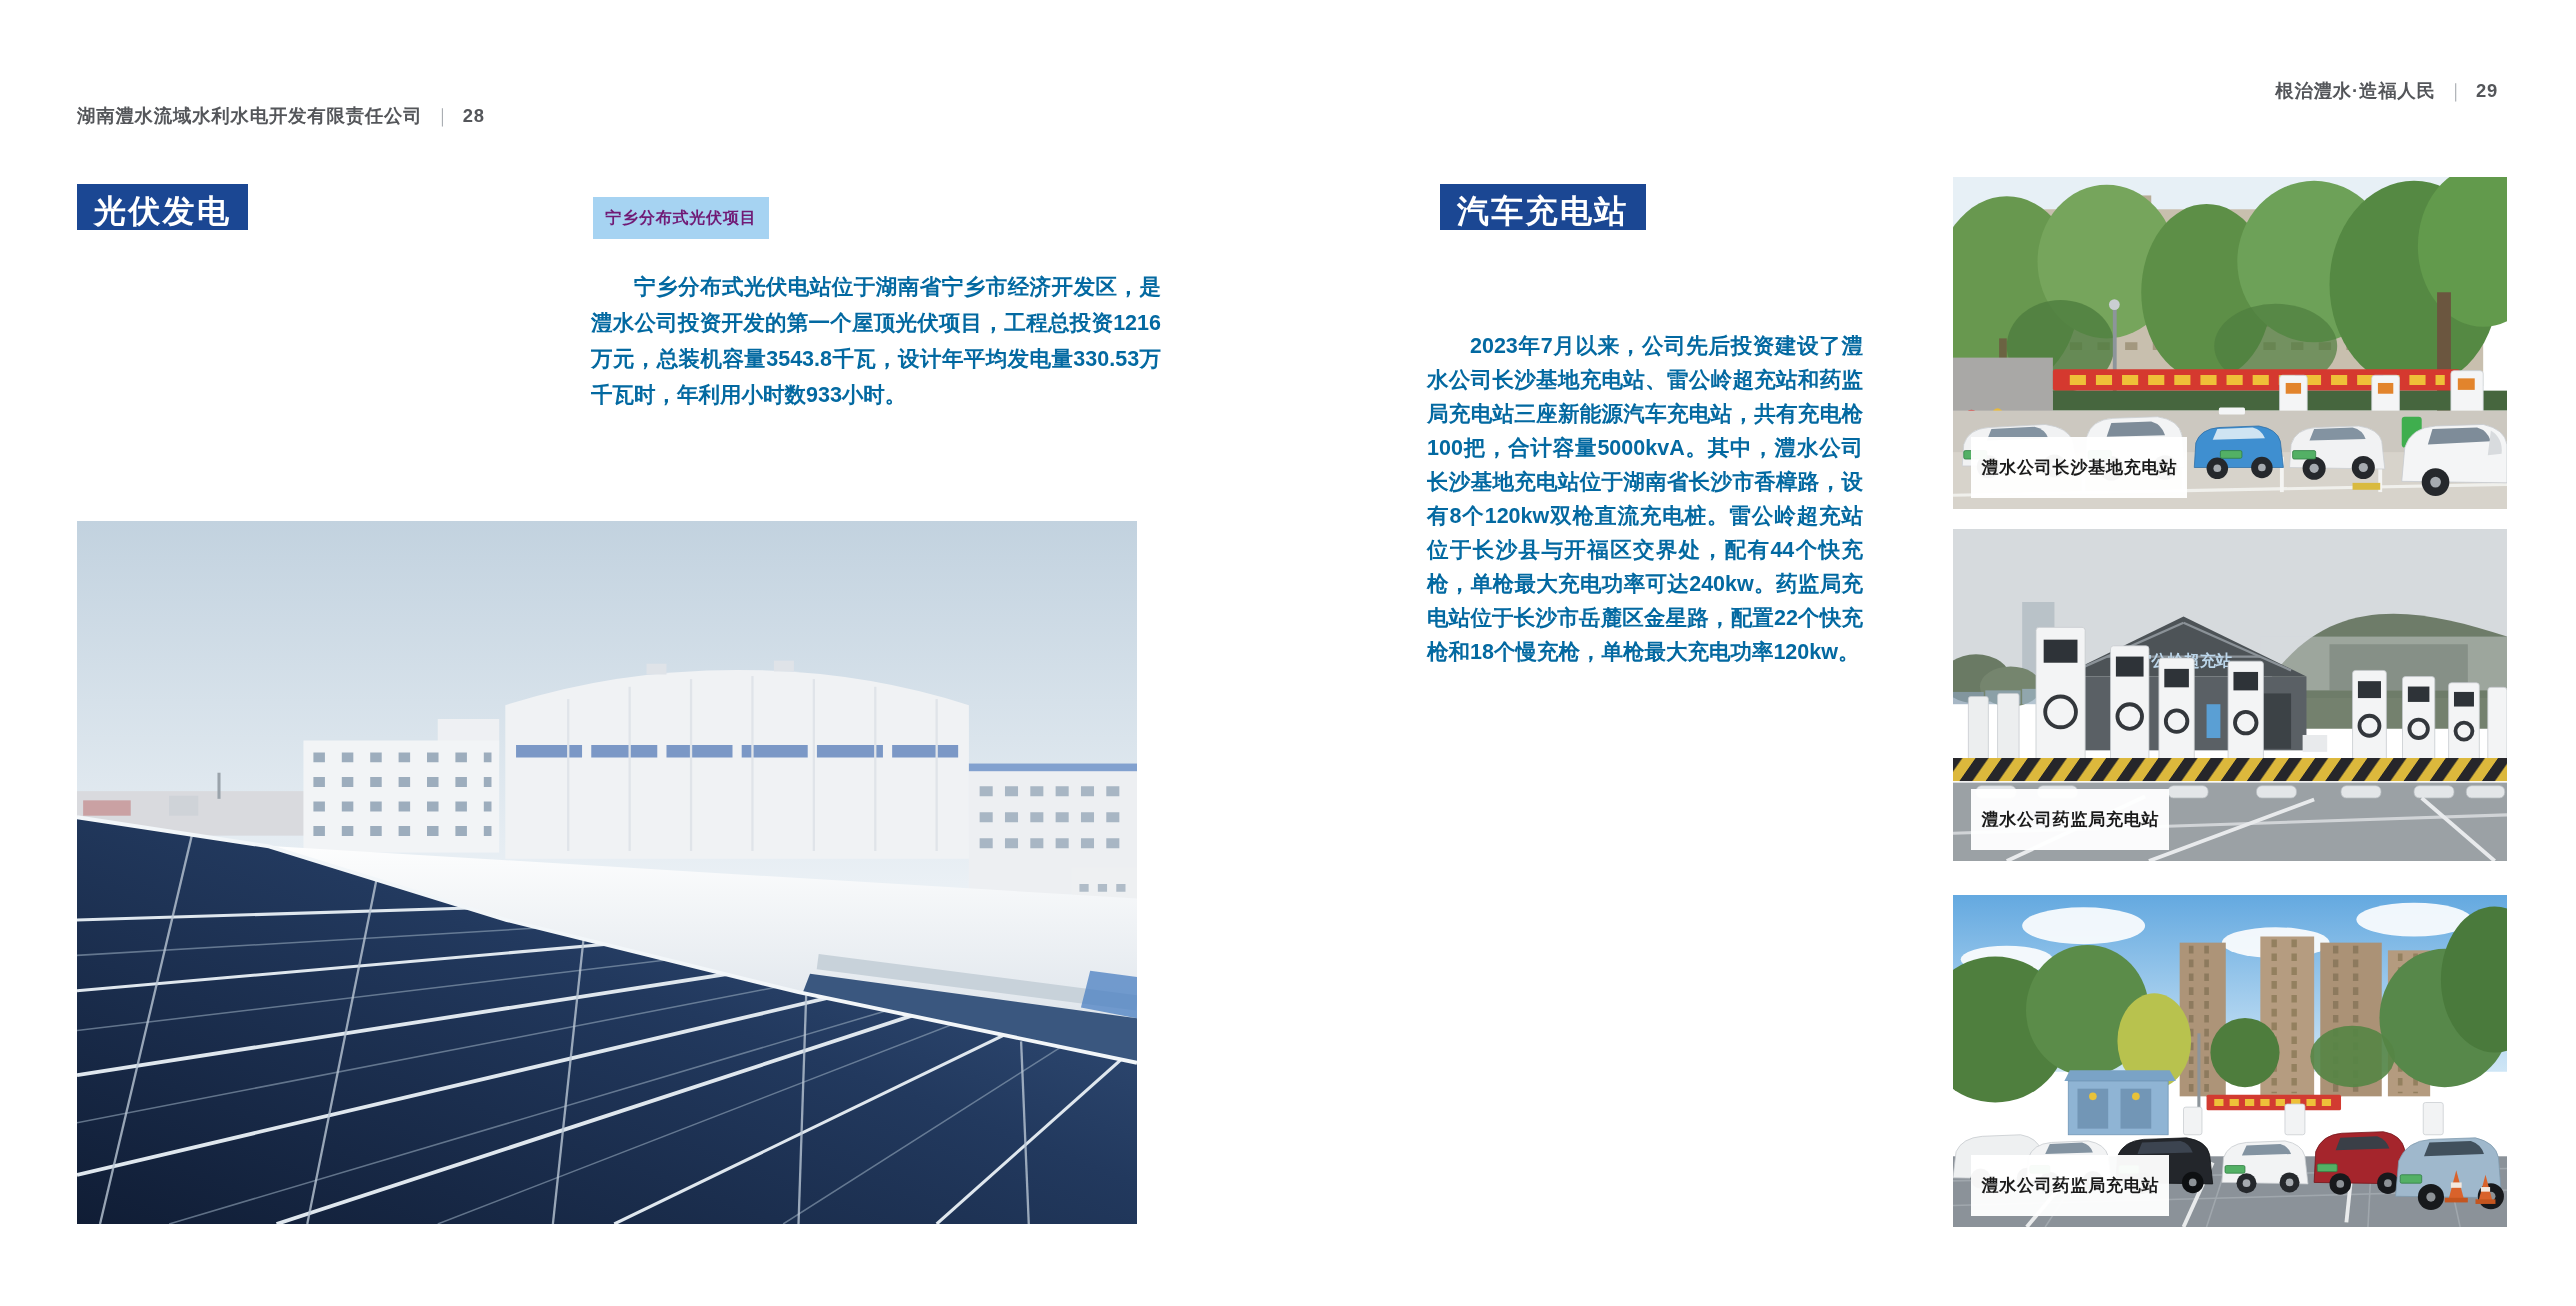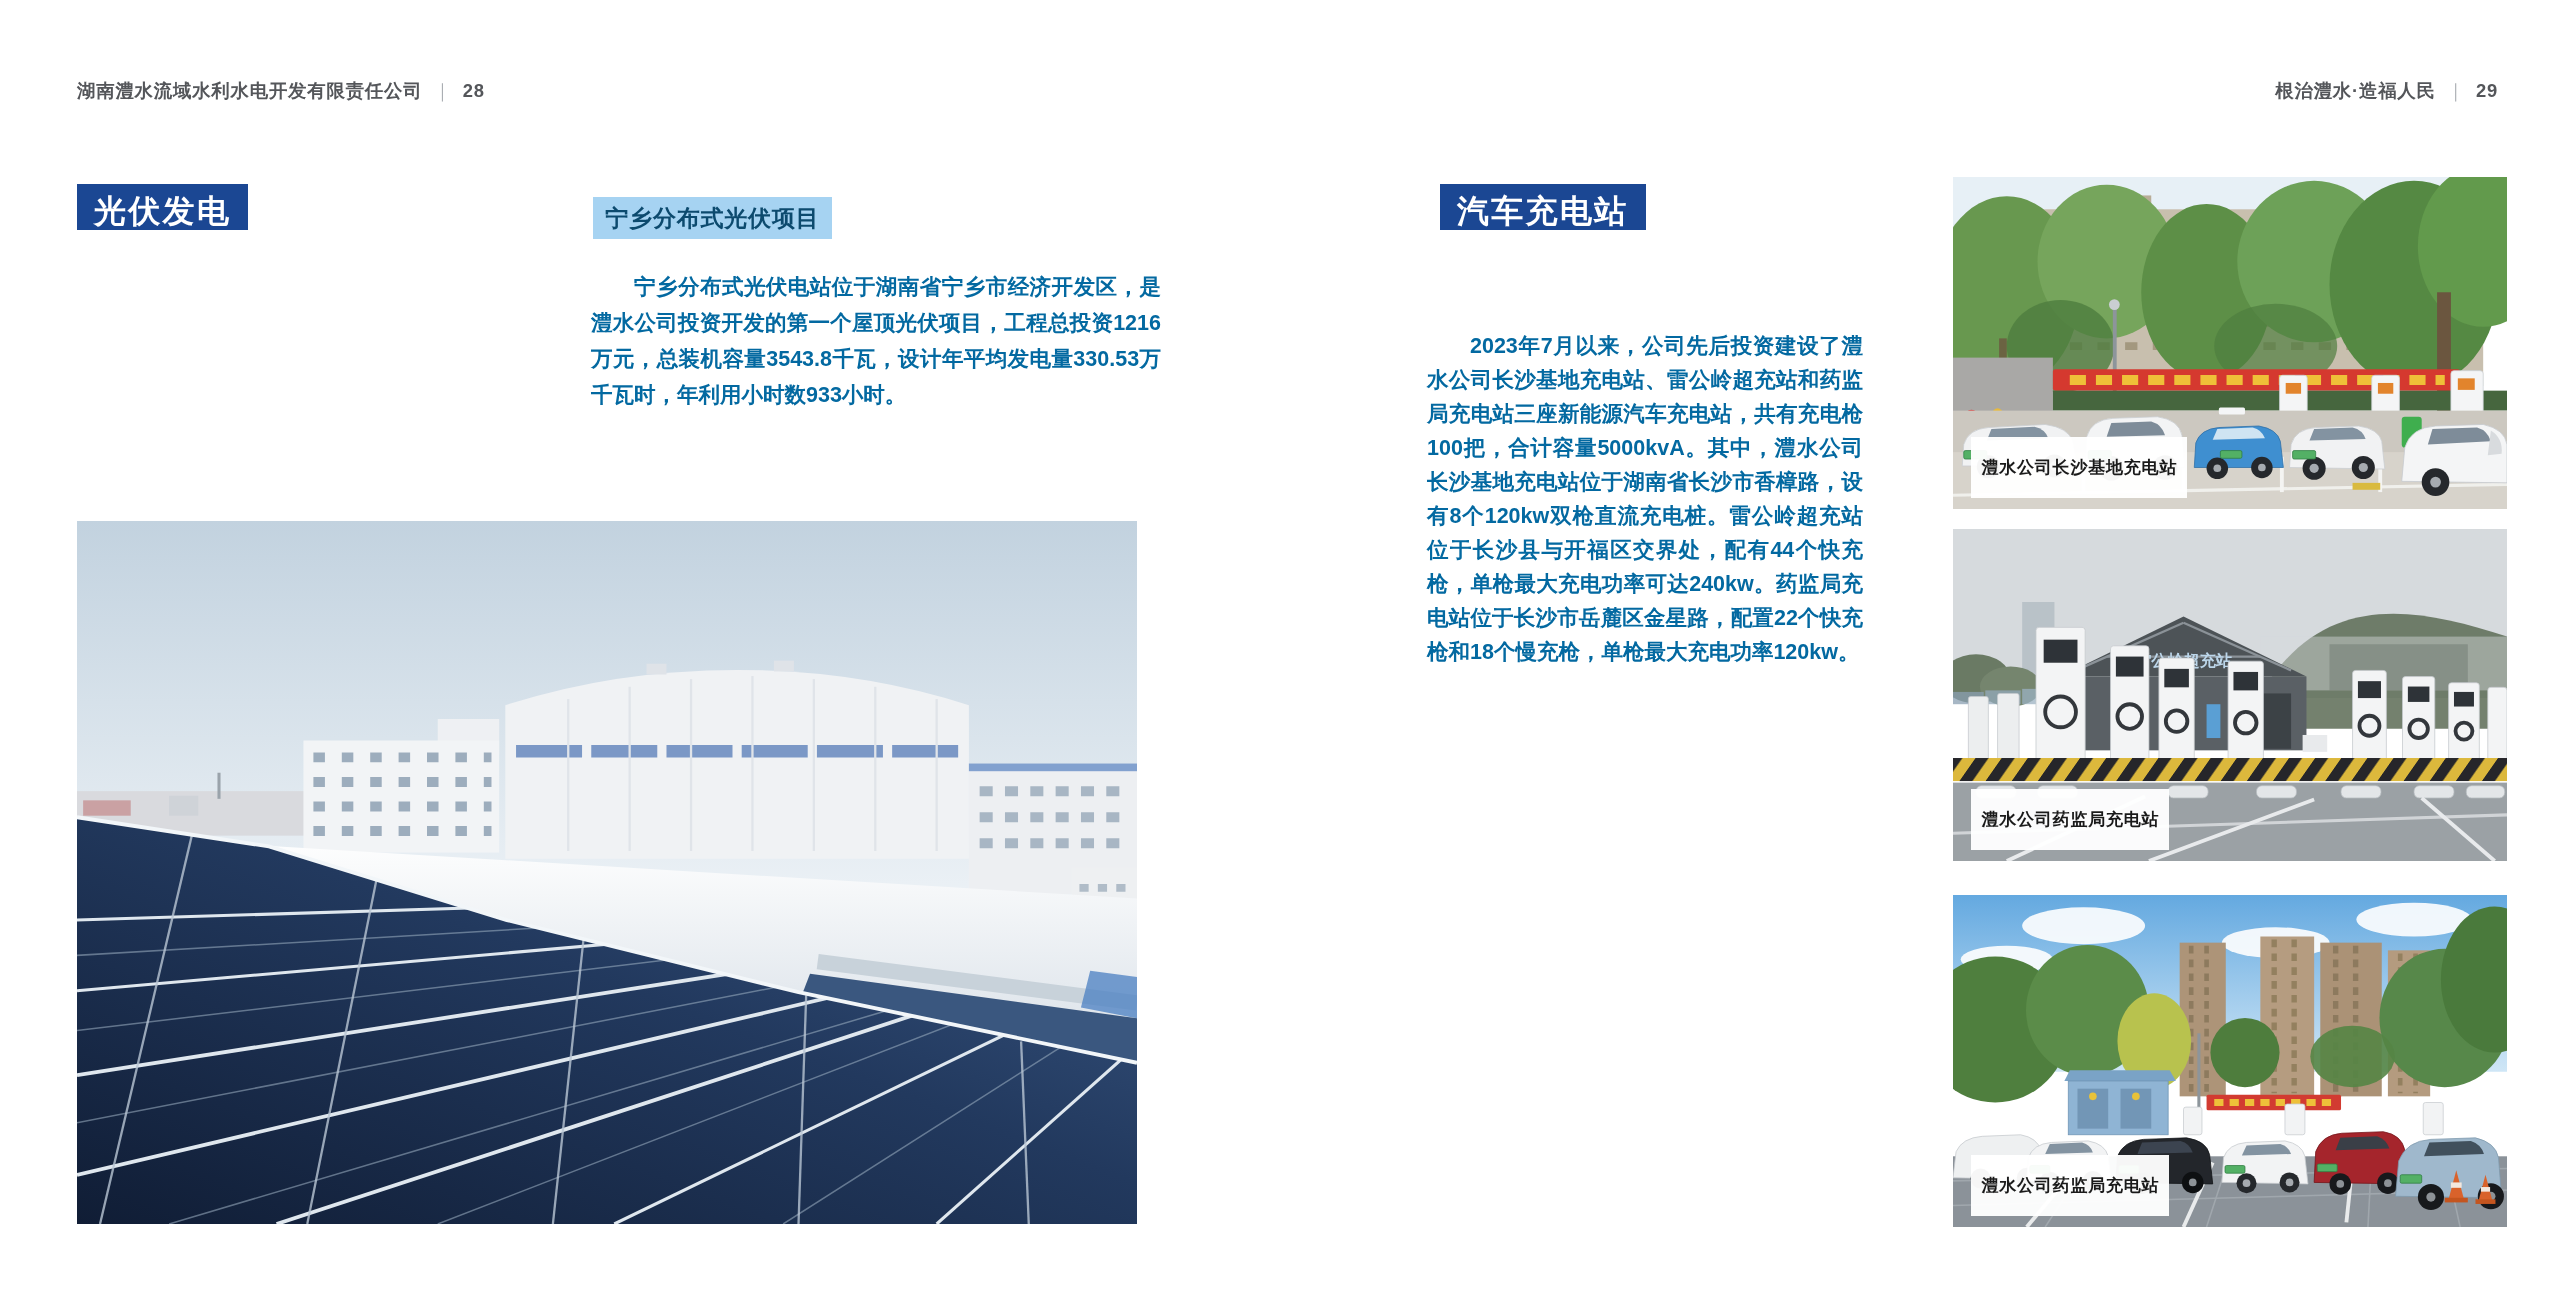--- a/index.html
+++ b/index.html
@@ -3,30 +3,30 @@
 <meta charset="utf-8">
 <style>
   html,body{margin:0;padding:0;background:#ffffff;}
   .spread{position:relative;width:2576px;height:1306px;background:#ffffff;overflow:hidden;
           font-family:"Liberation Sans","DejaVu Sans",sans-serif;color:#231f20;}
   
   .runhead{position:absolute;top:78px;font-size:18.4px;font-weight:bold;color:#54565a;
            letter-spacing:0.8px;white-space:nowrap;}
   .runhead .sep{color:#a9adb2;font-weight:normal;padding:0 10.7px;}
   .runhead .pnum{font-weight:bold;color:#54565a;}
-  .runhead-left{left:77px;}
+  .runhead-left{left:77px;margin-top:25px;}
   .runhead-right{right:78px;text-align:right;margin-left:41px;}
   
   .section-title{position:absolute;background:#1b4793;color:#ffffff;font-size:32px;font-weight:bold;
                  line-height:54px;height:46px;padding:0 17px;letter-spacing:2.3px;white-space:nowrap;}
   .title-left{left:77px;top:184px;}
   .title-right{left:1440px;top:184px;}
   
-  .project-tag{position:absolute;left:593px;top:197px;background:#a6d3f2;color:#0c4a6e;
-               font-size:23px;font-weight:bold;line-height:42px;height:42px;padding:0 12.3px;
+  .project-tag{position:absolute;left:593px;top:197px;background:#a6d3f2;color:#701a75;
+               font-size:16px;font-weight:bold;line-height:42px;height:42px;padding:0 12.3px;
                letter-spacing:0.8px;white-space:nowrap;}
   
   .para{position:absolute;text-align:justify;text-justify:inter-character;text-indent:2em;
         color:#0369a1;font-weight:600;}
   .para-left{left:591px;top:269px;width:570px;font-size:21.5px;line-height:36px;}
   .para-right{left:1427px;top:329px;width:436px;font-size:21.5px;line-height:34px;}
   
   .photo{position:absolute;overflow:hidden;}
   .photo svg{display:block;width:100%;height:100%;}
   .photo-solar{left:77px;top:521px;width:1060px;height:703px;}

